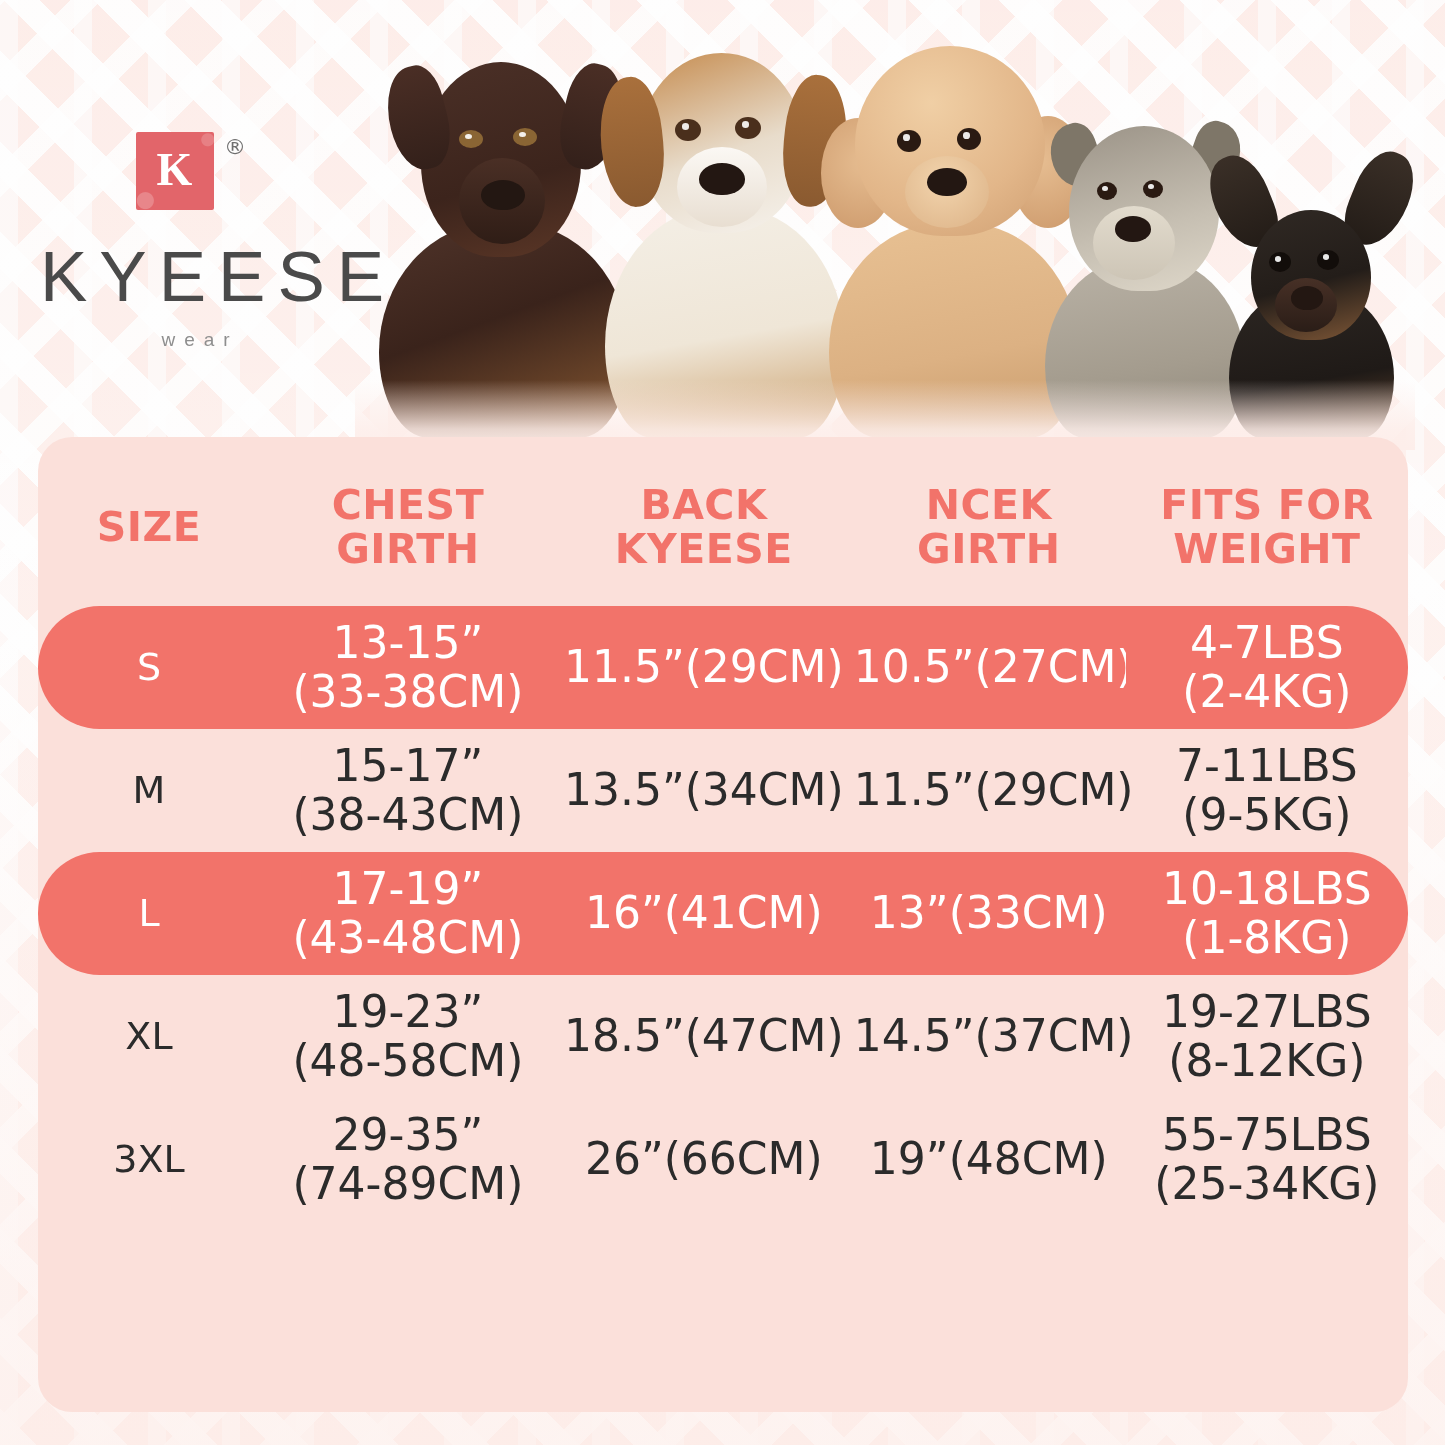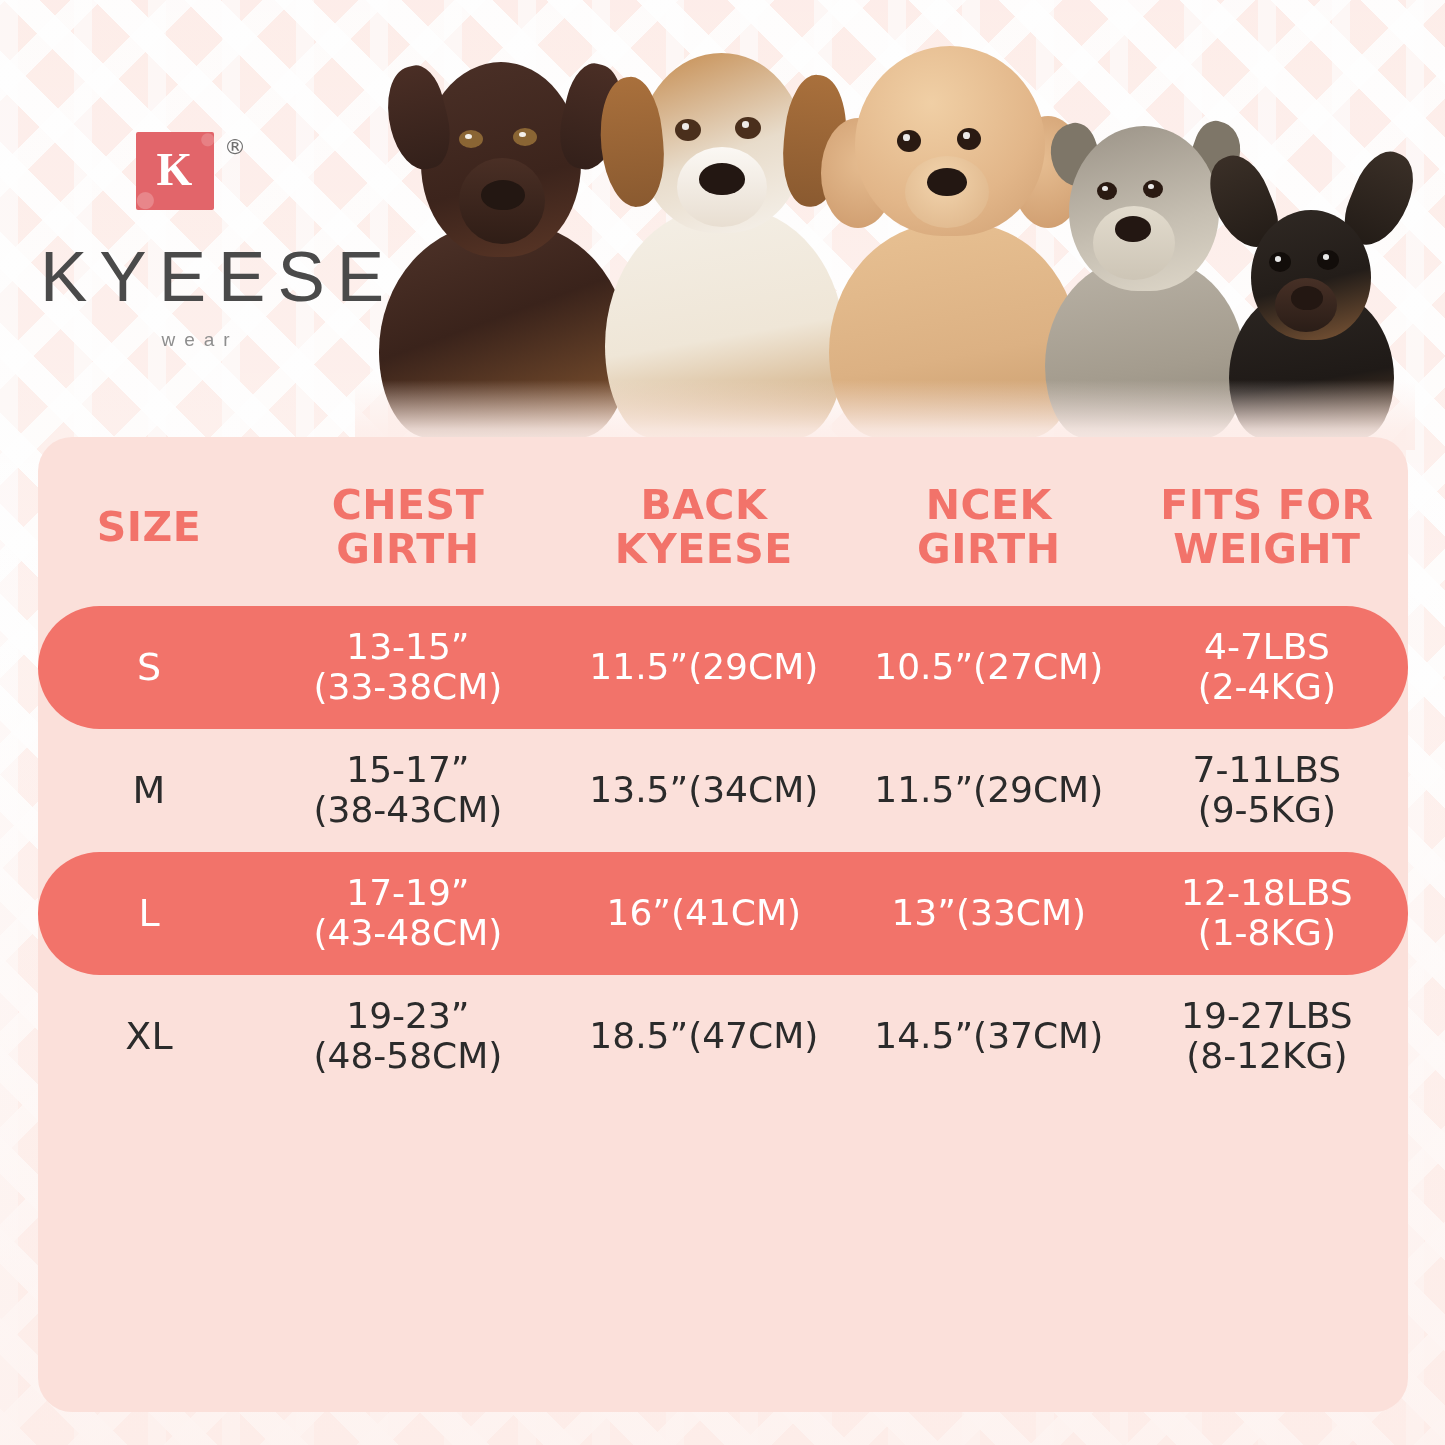--- a/index.html
+++ b/index.html
@@ -278,21 +278,21 @@
   col.c-size { width: 16.2%; }
   col.c-chest { width: 21.6%; }
   col.c-back { width: 21.6%; }
   col.c-neck { width: 20.0%; }
   col.c-weight { width: 20.6%; }
 
   .table tbody tr {
     height: 123px;
   }
   .table tbody td {
-    font-size: 36px;
+    font-size: 44px;
     color: #2b2b2b;
     line-height: 1.12;
     padding: 0 2px;
     font-family: "DejaVu Sans", sans-serif;
   }
   .table tbody td.size-cell {
     font-size: 38px;
   }
   .table tbody tr.alt td {
     color: #ffffff;
@@ -455,38 +455,51 @@
 
         <tr class="alt">
           <td class="size-cell">L</td>
           <td class="cell-two-line">
             <span class="ln">17-19”</span>
             <span class="ln">(43-48CM)</span>
           </td>
           <td>16”(41CM)</td>
           <td>13”(33CM)</td>
           <td class="cell-two-line">
-            <span class="ln">12-18LBS</span>
+            <span class="ln">10-18LBS</span>
             <span class="ln">(1-8KG)</span>
           </td>
         </tr>
 
         <tr>
           <td class="size-cell">XL</td>
           <td class="cell-two-line">
             <span class="ln">19-23”</span>
             <span class="ln">(48-58CM)</span>
           </td>
           <td>18.5”(47CM)</td>
           <td>14.5”(37CM)</td>
           <td class="cell-two-line">
             <span class="ln">19-27LBS</span>
             <span class="ln">(8-12KG)</span>
           </td>
         </tr>
 
 
+        <tr>
+          <td class="size-cell">3XL</td>
+          <td class="cell-two-line">
+            <span class="ln">29-35”</span>
+            <span class="ln">(74-89CM)</span>
+          </td>
+          <td>26”(66CM)</td>
+          <td>19”(48CM)</td>
+          <td class="cell-two-line">
+            <span class="ln">55-75LBS</span>
+            <span class="ln">(25-34KG)</span>
+          </td>
+        </tr>
 
       </tbody>
     </table>
   </div>
 
 </div>
 
 </body></html>

